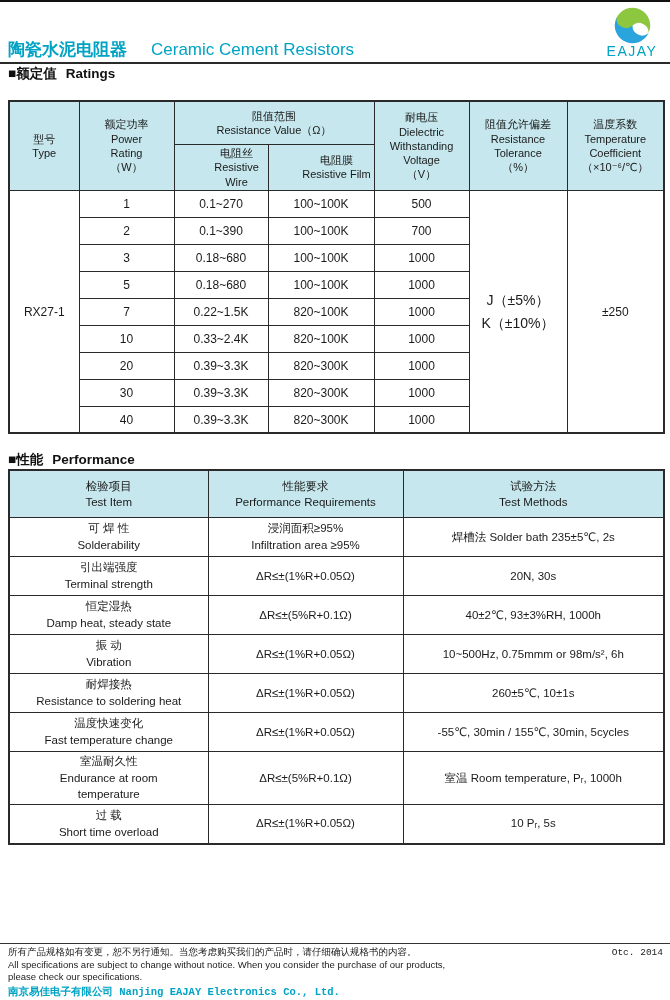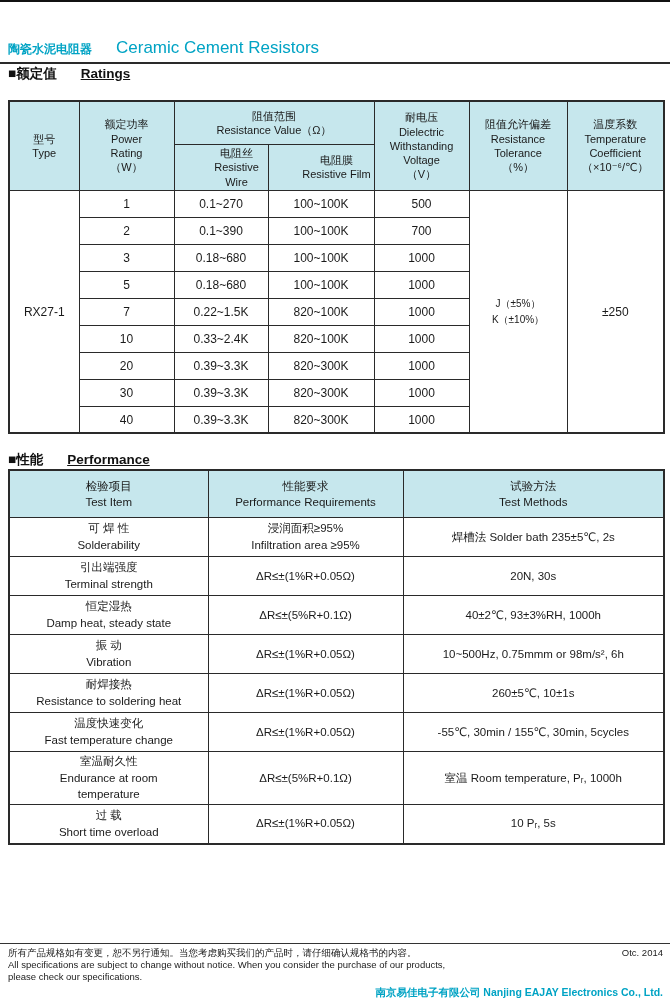--- a/index.html
+++ b/index.html
@@ -4,66 +4,75 @@
 <style>
   html,body{margin:0;padding:0;background:#fff;}
   .page{
     position:relative;width:670px;height:1000px;background:#ffffff;overflow:hidden;
     font-family:"Liberation Sans","DejaVu Sans",sans-serif;color:#1a1a1a;
   }
   .topline{position:absolute;top:0;left:0;width:670px;height:2px;background:#111;}
 
   
   .title-row{position:absolute;left:8px;top:38px;white-space:nowrap;}
-  .title-zh{font-size:12px;font-weight:bold;color:#00a3c4;}
+  .title-zh{font-size:17px;font-weight:bold;color:#00a3c4;}
   .title-en{font-size:17px;font-weight:normal;color:#00a3c4;margin-left:24px;}
   .logo{position:absolute;top:7px;left:604px;width:56px;text-align:center;}
   .logo svg{width:37px;height:37px;display:block;margin:0 auto;}
   .logo-text{color:#00a3c4;font-size:14px;letter-spacing:1.5px;margin-top:0px;line-height:14px;}
   .title-rule{position:absolute;top:62px;left:0;width:670px;border-top:2px solid #2a2a2a;}
 
   
   .section-heading{position:absolute;left:8px;font-size:13.5px;font-weight:bold;color:#111;white-space:nowrap;}
-  .section-heading .en{margin-left:24px;text-decoration:underline;}
+  .section-heading .en{margin-left:9px;}
   .heading-ratings{top:65px;}
   .heading-performance{top:451px;text-align:center;}
 
   
   table{border-collapse:collapse;table-layout:fixed;background:#fff;}
   td,th{border:1px solid #2a2a2a;text-align:center;vertical-align:middle;
         padding:1px 2px;font-weight:normal;overflow:hidden;}
   th{background:#c6e7ed;}
   .preline{white-space:pre-line;}
   .ratings-table{position:absolute;left:8px;top:100px;width:655px;border:2px solid #2a2a2a;font-size:12px;}
   .ratings-table th{font-size:11px;line-height:1.3;}
   .ratings-table .hrow1 th{height:40px;}
   .ratings-table .hrow2 th{height:39px;padding-left:33px;}
   .ratings-table tbody tr{height:27px;}
-  .tol-cell{font-size:10px;line-height:1.6;}
+  .tol-cell{font-size:14px;line-height:1.6;}
 
   .performance-table{position:absolute;left:8px;top:469px;width:655px;border:2px solid #2a2a2a;font-size:11.5px;}
   .performance-table th{font-size:11.5px;height:44px;line-height:1.4;}
   .performance-table td{line-height:1.45;}
   .performance-table tbody tr{height:39px;}
   .performance-table tbody tr.tall{height:50px;}
 
   
   .footer-rule{position:absolute;top:943px;left:0;width:670px;border-top:1.5px solid #333;}
   .footer{position:absolute;left:8px;top:947px;width:655px;font-size:9.5px;color:#222;line-height:12px;}
-  .footer .frow{display:flex;justify-content:space-between;align-items:flex-end;}
+  .footer .frow{display:flex;justify-content:space-between;align-items:flex-start;font-family:Liberation Mono, monospace;}
   .footer .company-row{margin-top:3px;font-size:10.5px;font-weight:bold;color:#00a3c4;line-height:13px;flex-direction:column;}
 </style>
 </head>
 <body>
 
 <div class="page">
   <div class="topline"></div>
 
   <div class="title-row">
     <span class="title-zh">陶瓷水泥电阻器</span><span class="title-en">Ceramic Cement Resistors</span>
+  </div>
+  <div class="logo">
+    <svg viewBox="0 0 100 100" aria-hidden="true">
+      <g transform="rotate(115 50 50)">
+        <path d="M50,2 A48,48 0 0,1 50,98 A26,26 0 0,1 50,50 A26,26 0 0,0 50,2 Z" fill="#2aa4dc"></path>
+        <path d="M50,2 A48,48 0 0,0 50,98 A26,26 0 0,0 50,50 A26,26 0 0,1 50,2 Z" fill="#8dc63f"></path>
+      </g>
+    </svg>
+    <div class="logo-text">EAJAY</div>
   </div>
   <div class="title-rule"></div>
 
   <div class="section-heading heading-ratings">
     <span>■额定值</span><span class="en">Ratings</span>
   </div>
 
   <table class="ratings-table">
     <colgroup>
       <col style="width:70px">

